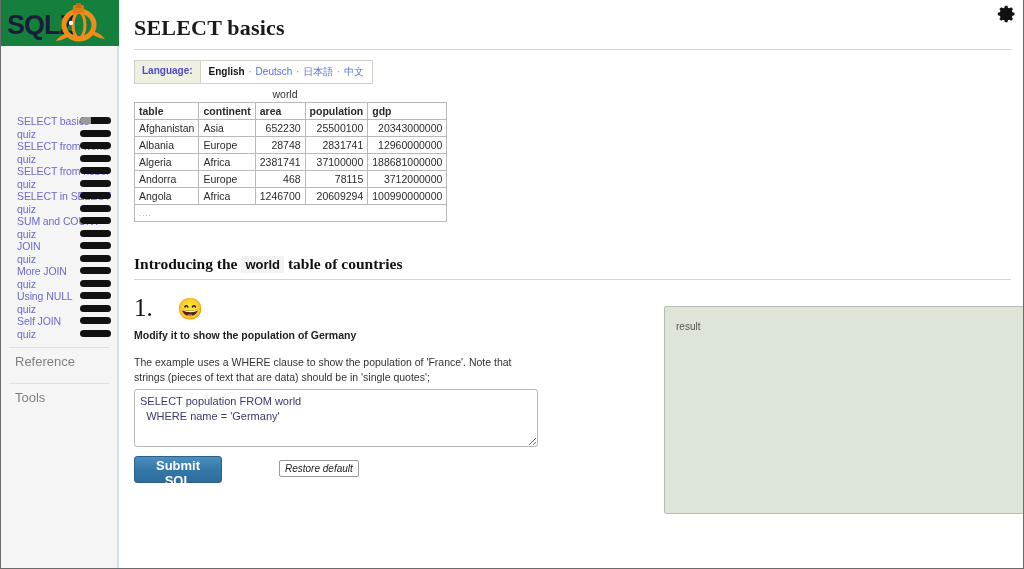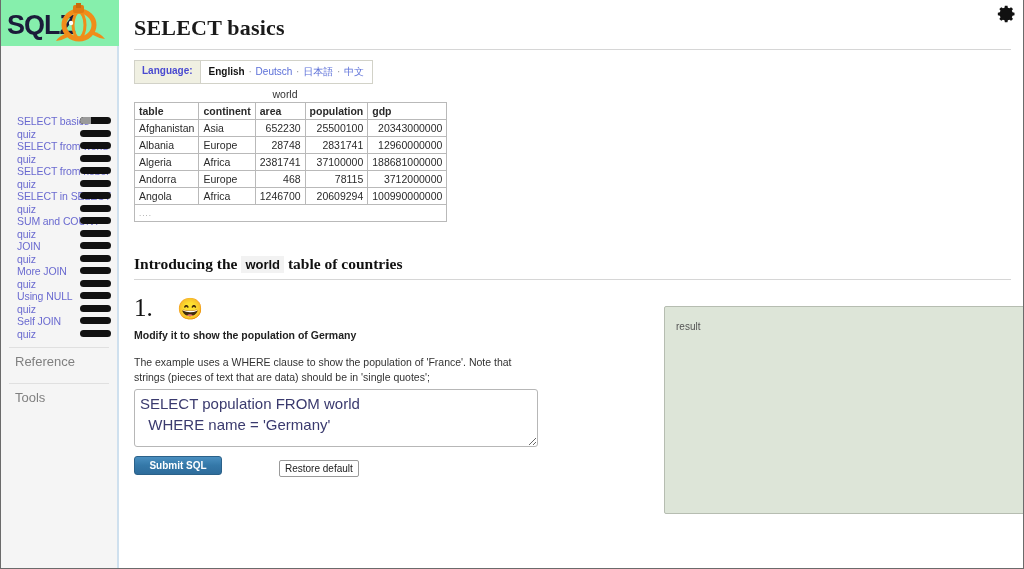--- a/index.html
+++ b/index.html
@@ -23,21 +23,21 @@
   #sidebar {
     position: absolute;
     left: 0; top: 0;
     width: 118px; height: 569px;
     background: #f5f5f5;
     border-right: 2px solid #cfe0ee;
   }
   #logo {
     position: relative;
     width: 118px; height: 46px;
-    background: #86efac;
+    background: #15803d;
     padding-top: 3px;
     overflow: hidden;
   }
   .logo-svg { display:block; margin-left: 6px; }
 
   #nav { padding: 0; margin-top: 68px; }
   .nav-row {
     position: relative;
     height: 12.5px;
     padding-left: 16px;
@@ -211,52 +211,53 @@
   
   #sql-area {
     display: block;
     width: 404px;
     height: 58px;
     margin-top: 4px;
     padding: 4px 5px;
     border: 1px solid #b7b7b7;
     border-radius: 3px;
     font-family: "Liberation Sans", sans-serif;
-    font-size: 15px;
+    font-size: 11px;
     line-height: 1.35;
     color: #3a3a6e;
     resize: both;
     outline: none;
     background: #fff;
   }
 
   
   #btn-row { margin-top: 9px; height: 28px; position: relative; }
   #submit-sql {
     position: absolute; left: 0; top: 0;
-    width: 88px; height: 19px;
+    width: 88px; height: 27px;
     background: linear-gradient(to bottom, #4a8fc0 0%, #3478a8 50%, #2e6c9b 100%);
     border: 1px solid #2b6189;
     border-radius: 3px;
     color: #ffffff;
-    font-size: 10px;
+    font-size: 13px;
     font-weight: bold;
     cursor: pointer;
     font-family: "Liberation Sans", sans-serif;
   }
   #restore-default {
     position: absolute; left: 145px; top: 4px;
     background: #ffffff;
     border: 1px solid #9a9a9a;
     border-radius: 2px;
     padding: 2px 5px;
     font-size: 10px;
     color: #222;
     cursor: pointer;
     font-family: "Liberation Sans", sans-serif;
+    font-style: italic;
   }
 
   
   #result-panel {
     position: absolute;
     left: 543px; top: 306px;
     width: 422px; height: 208px;
     background: #dde5d8;
     border: 1px solid #b6bdb1;
     border-radius: 2px;

